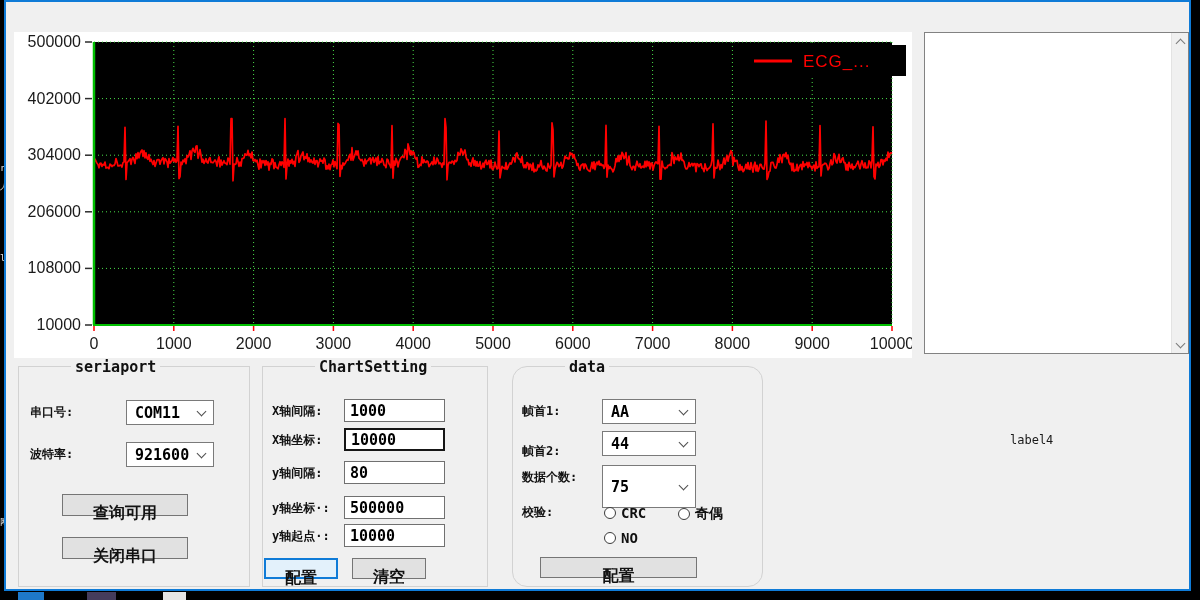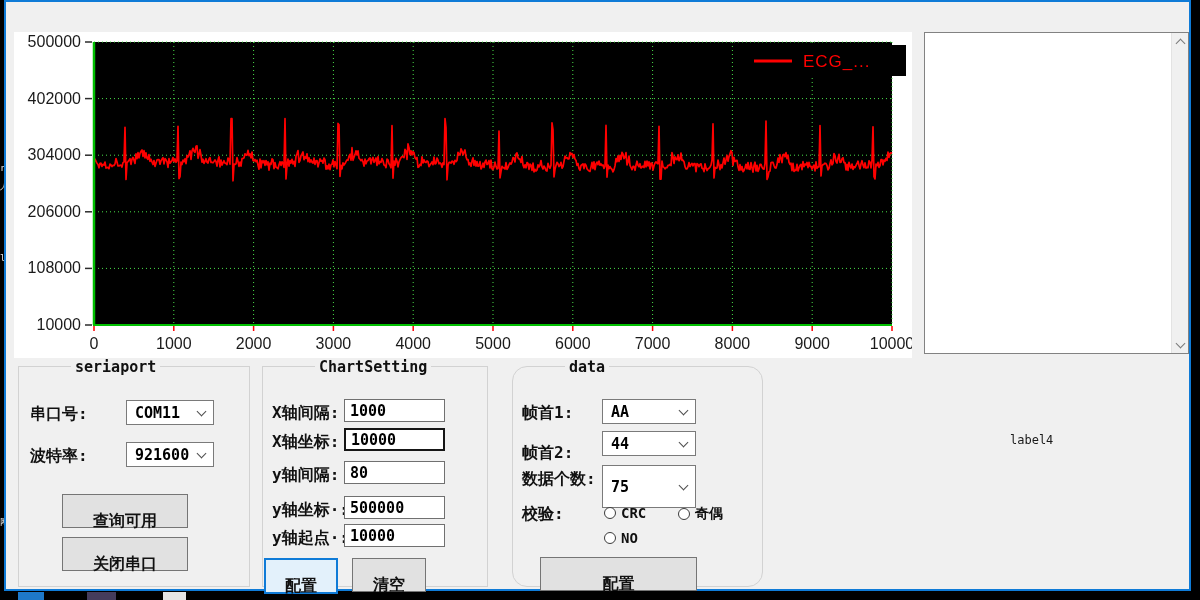--- a/index.html
+++ b/index.html
@@ -47,32 +47,32 @@
   .chev.up   { transform:rotate(-135deg); margin-top:4px; }
   .chev.down { transform:rotate(45deg);  margin-bottom:3px; }
 
   .label4 { position:absolute; left:1004px; top:431px; font-size:12px; color:#1a1a1a;
             font-family:"DejaVu Sans Mono", monospace; }
 
   
   .groupbox { position:absolute; border:1px solid #d2d2d2; }
   .gb-title { position:absolute; left:8px; top:-9px; background:#f0f0f0; padding:0 4px;
               font-family:"DejaVu Sans Mono", monospace; font-weight:bold; font-size:15px; color:#111;margin-left:44px; }
-  .glabel { position:absolute; font-weight:bold; font-size:16px; color:#111; white-space:nowrap;
+  .glabel { position:absolute; font-weight:bold; font-size:12px; color:#111; white-space:nowrap;
             font-family:"DejaVu Sans Mono", monospace; }
   .combo { position:absolute; background:#fff; border:1px solid #7a7a7a; display:flex;
            align-items:center; padding-left:8px; font-family:"DejaVu Sans Mono", monospace;
            font-weight:bold; font-size:15px; color:#000; }
   .combo .cchev { position:absolute; right:8px; top:50%; margin-top:-5px; width:7px; height:7px;
            border-right:1.5px solid #4e4e4e; border-bottom:1.5px solid #4e4e4e; transform:rotate(45deg); }
   .tinput { position:absolute; border:1px solid #707070; background:#fff; padding:0 0 0 5px;
             font-family:"DejaVu Sans Mono", monospace; font-weight:bold; font-size:15px; color:#000; }
   .tinput.focused { border:2px solid #161616; }
   .btn { position:absolute; background:#e1e1e1; border:1px solid #757575; font-weight:bold;
-         font-size:16px; color:#111; font-family:"DejaVu Sans Mono", monospace; padding:16px; }
+         font-size:16px; color:#111; font-family:"DejaVu Sans Mono", monospace; padding:8px; }
   .btn.primary { border:2px solid #0f7bd7; background:#e3f1fb; }
   .radio-row { position:absolute; display:flex; align-items:center; gap:5px; }
   .radio-circle { width:12px; height:12px; border:1px solid #3c3c3c; border-radius:50%; background:#fff; }
   .radio-label { font-weight:bold; font-size:14px; color:#111;
                  font-family:"DejaVu Sans Mono", monospace; }
 </style>
 </head>
 <body>
 
 <div class="edge-strip" style="left:0;top:0;width:4px;height:600px;"></div>

